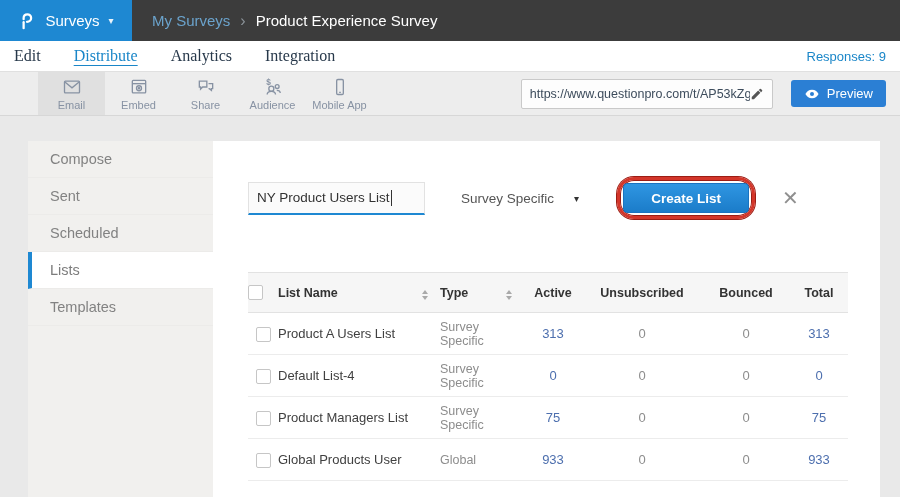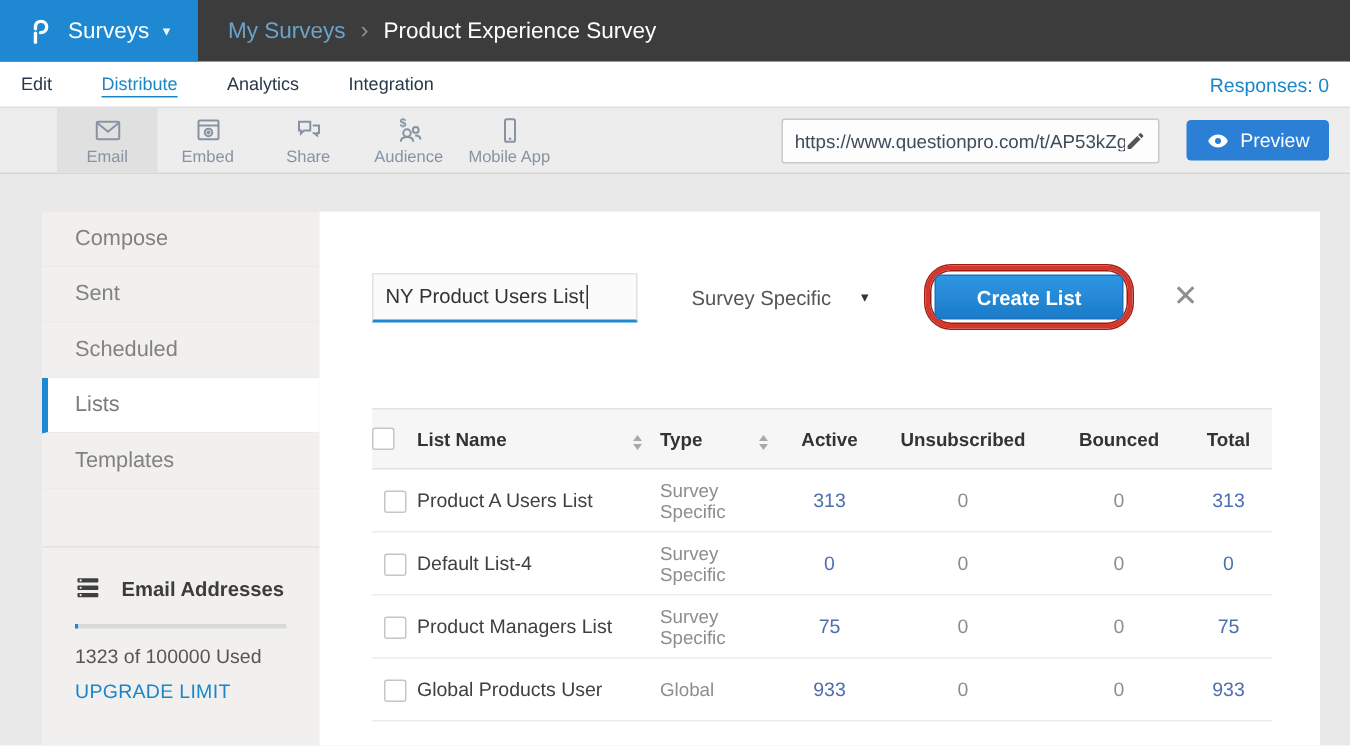--- a/index.html
+++ b/index.html
@@ -14,21 +14,21 @@
   .breadcrumb { margin-left:152px; display:flex; align-items:center; gap:10px; font-size:15px; }
   .crumb-parent { color:#6ba3cc; cursor:pointer; }
   .crumb-sep { color:#8b9298; font-size:16px; }
   .crumb-title { color:#fff; }
   .topbar-right { margin-left:auto; display:flex; align-items:center; gap:9px; padding-right:13px; }
   .circle-btn { width:27px; height:27px; border-radius:50%; border:1.6px solid #e6e6e6; color:#fff; display:flex; align-items:center; justify-content:center; font-size:13px; font-weight:bold; cursor:pointer; background:transparent; flex:none; }
   .upgrade-btn { height:28px; padding:0 17px; border-radius:14px; background:#f5a01e; color:#fff; font-weight:bold; font-size:13px; display:flex; align-items:center; cursor:pointer; }
 
   
   .tabs-row { height:31px; background:#fff; border-bottom:1px solid #e0e0e0; display:flex; align-items:center; padding:0 14px; gap:33px; }
-  .tab { font-size:12px; color:#27384a; cursor:pointer; }
+  .tab { font-size:16px; color:#27384a; cursor:pointer;font-family:Liberation Serif, serif; }
   .tab.active { color:#1a86c8; text-decoration:underline; text-underline-offset:4px; }
   .responses { margin-left:auto; color:#1a86c8; font-size:13px; cursor:pointer; }
 
   
   .toolbar { height:44px; background:#ededed; border-bottom:1px solid #d7d7d7; display:flex; align-items:stretch; padding-left:38px; }
   .channel { width:67px; display:flex; flex-direction:column; align-items:center; justify-content:center; gap:2px; color:#8792a3; font-size:11px; cursor:pointer; }
   .channel.active { background:#e0e0e0; }
   .channel svg { width:20px; height:20px; }
   .toolbar-right { margin-left:auto; display:flex; align-items:center; gap:18px; padding-right:14px; }
   .url-box { width:252px; height:30px; background:#fdfdfd; border:1px solid #c9c9c9; border-radius:2px; display:flex; align-items:center; padding:0 8px; }
@@ -98,21 +98,21 @@
     <span class="crumb-sep">›</span>
     <span class="crumb-title">Product Experience Survey</span>
   </div>
 </div>
 
 <div class="tabs-row">
   <span class="tab">Edit</span>
   <span class="tab active">Distribute</span>
   <span class="tab">Analytics</span>
   <span class="tab">Integration</span>
-  <span class="responses">Responses: 0</span>
+  <span class="responses">Responses: 9</span>
 </div>
 
 <div class="toolbar">
   <div class="channel active">
     <span style="display:flex;">
       <svg viewBox="0 0 24 24" fill="none" stroke="currentColor" stroke-width="1.6">
         <rect x="3" y="5" width="18" height="14" rx="1"></rect>
           <path d="M3.5 6l8.5 7 8.5-7"></path>
       </svg>
     </span>
@@ -182,40 +182,20 @@
 
 <div class="main">
 
   <div class="sidebar">
     <div class="side-item">Compose</div>
     <div class="side-item">Sent</div>
     <div class="side-item">Scheduled</div>
     <div class="side-item active">Lists</div>
     <div class="side-item">Templates</div>
 
-    <div class="email-quota">
-      <div class="quota-head">
-        <span style="display:flex;">
-          <svg viewBox="0 0 22 22" fill="#3f3f3f">
-            <rect x="2" y="3" width="17" height="3.6" rx="0.8"></rect>
-              <circle cx="4.6" cy="4.8" r="0.9" fill="#f1f0ee"></circle>
-            <rect x="2" y="9" width="17" height="3.6" rx="0.8"></rect>
-              <circle cx="4.6" cy="10.8" r="0.9" fill="#f1f0ee"></circle>
-            <rect x="2" y="15" width="17" height="3.6" rx="0.8"></rect>
-              <circle cx="4.6" cy="16.8" r="0.9" fill="#f1f0ee"></circle>
-          </svg>
-        </span>
-        <span>Email Addresses</span>
-      </div>
-      <div class="quota-bar">
-        <div class="quota-fill" style="width: 1.3%;"></div>
-      </div>
-      <div class="quota-usage">1323 of 100000 Used</div>
-      <div class="quota-link">UPGRADE LIMIT</div>
-    </div>
   </div>
 
   <div class="content">
 
     <div class="create-row">
       <div class="name-input">
         <span>NY Product Users List</span>
         <span class="text-cursor"></span>
       </div>
       <div class="type-dropdown">

